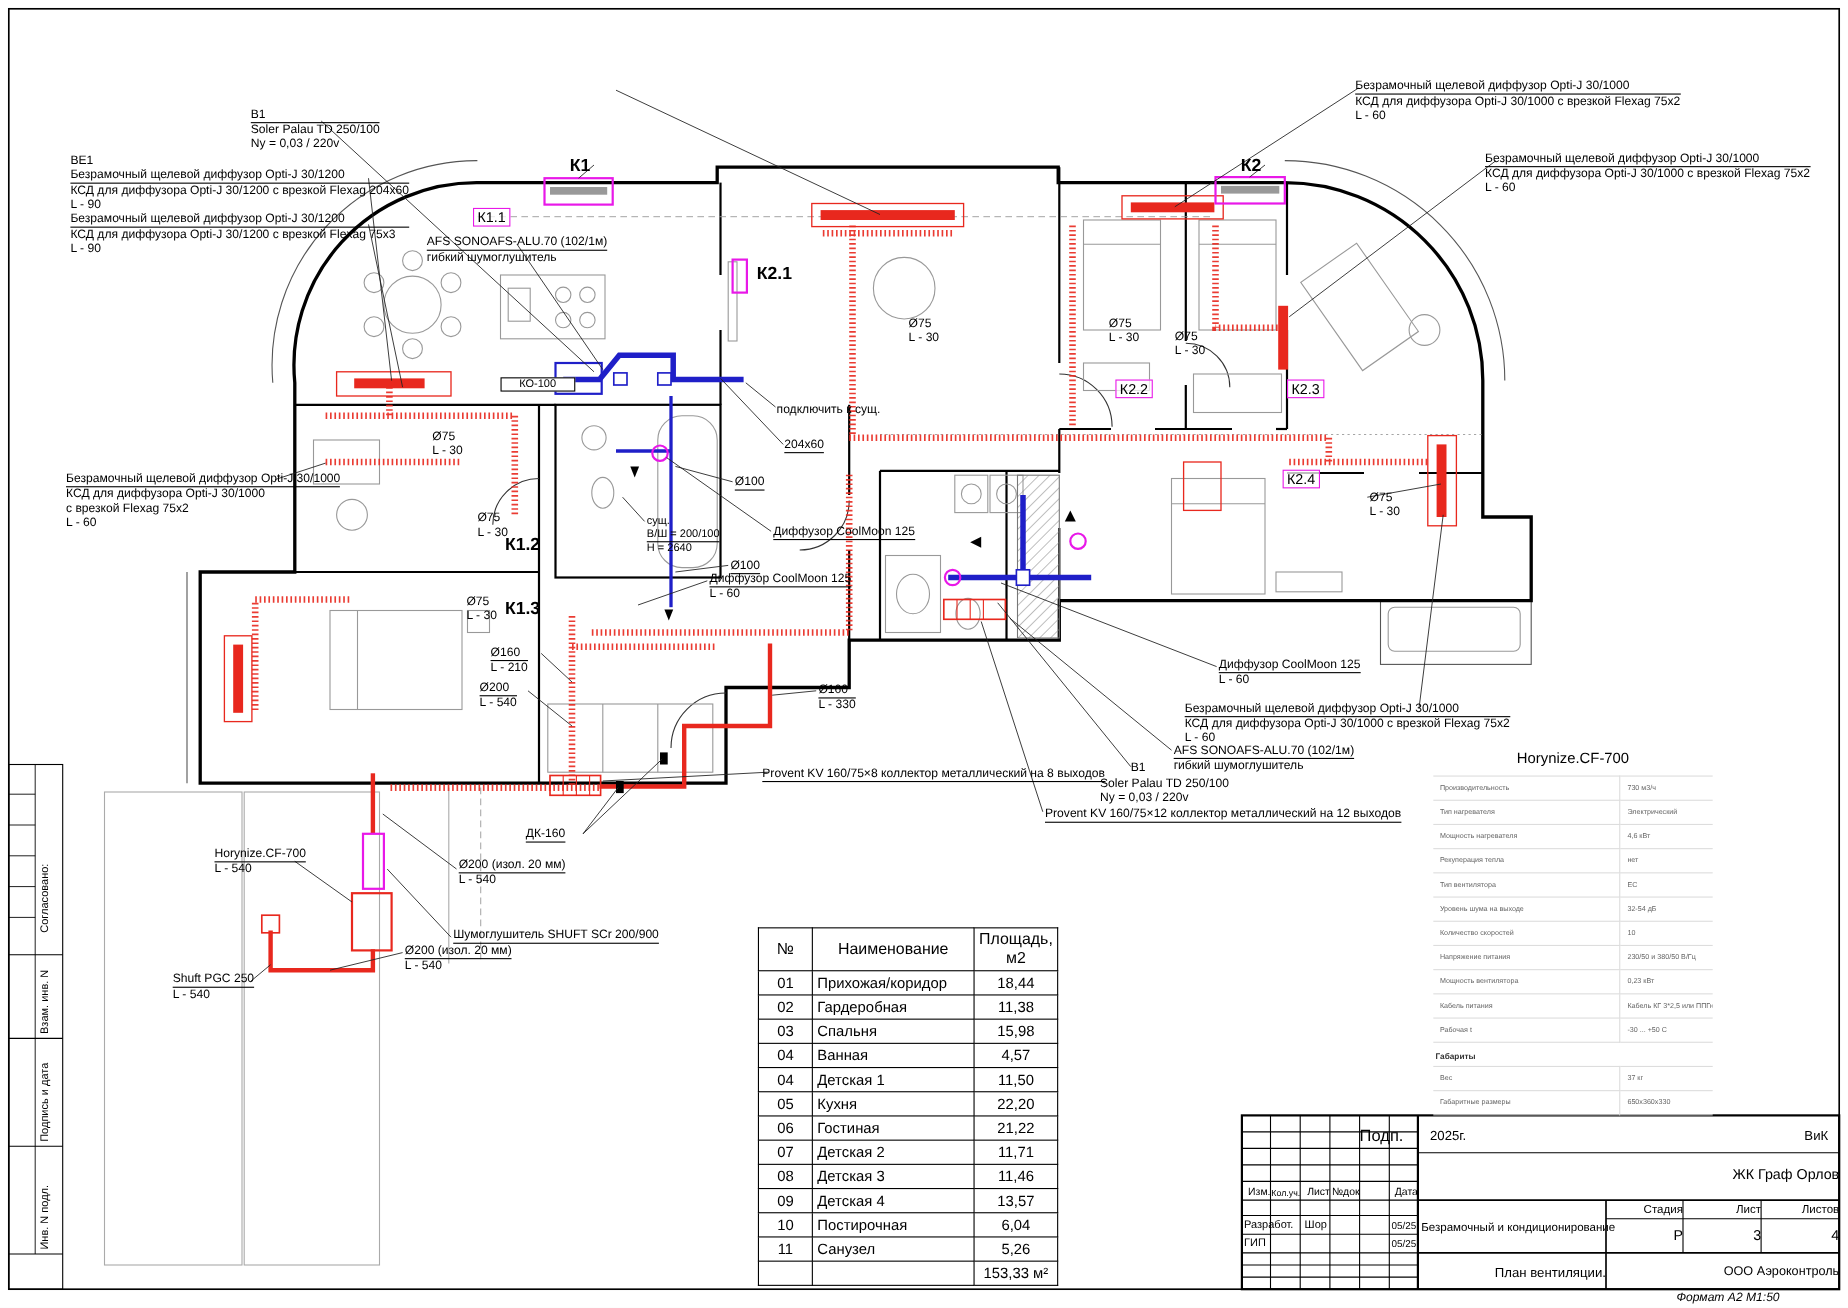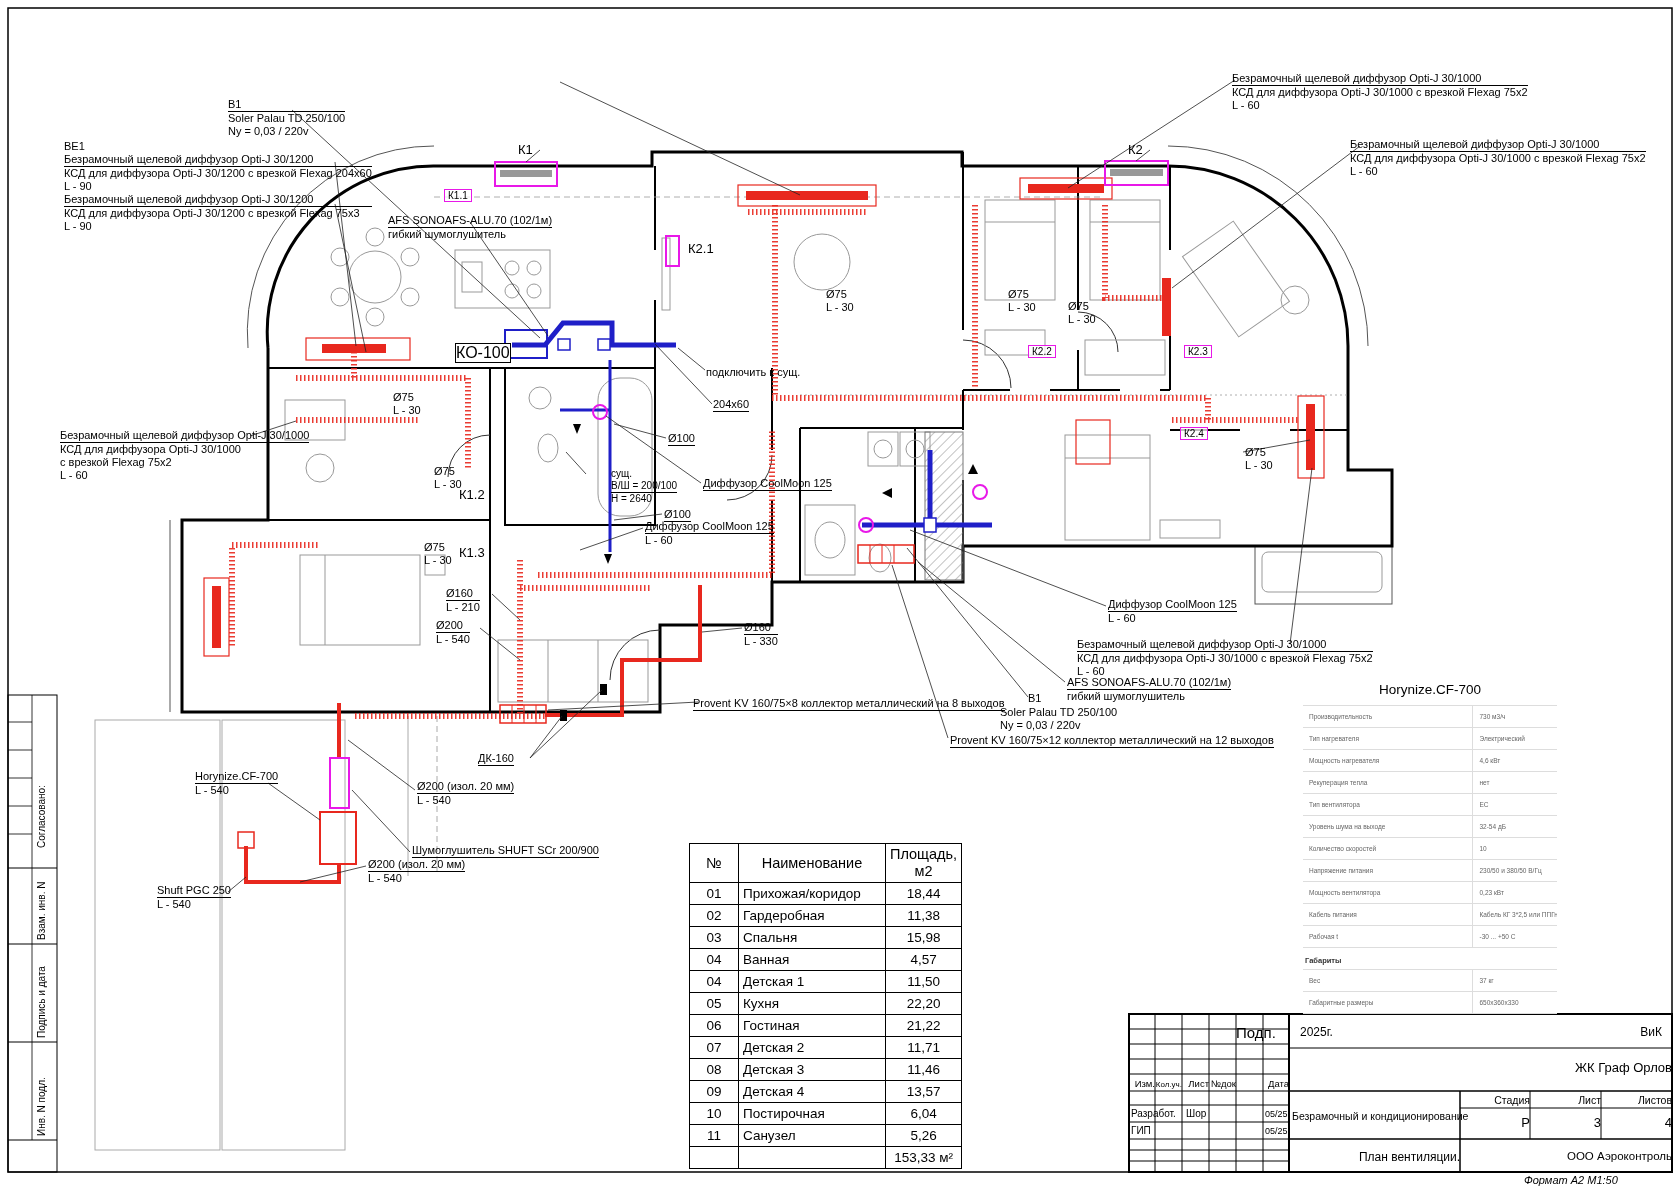--- a/index.html
+++ b/index.html
@@ -1,25 +1,25 @@
 <!DOCTYPE html>
 <html><head>
 <meta charset="utf-8">
 <style>
   html,body{margin:0;padding:0;background:#e8e8e8;}
   #sheet{position:relative;width:1680px;height:1189px;background:#ffffff;overflow:hidden;
          font-family:"Liberation Sans",sans-serif;color:#000;}
   #plan-svg{position:absolute;left:0;top:0;z-index:1;}
   .ann{position:absolute;z-index:3;font-size:11px;line-height:13px;white-space:nowrap;}
   .ann .ul{border-bottom:1px solid #000;}
-  .ann.small{font-size:10px;line-height:12px;margin-left:23px;}
-  .klabel{position:absolute;z-index:3;font-size:13px;white-space:nowrap;}
-  .kboxed{position:absolute;z-index:3;font-size:10px;border:1.5px solid #e818e8;padding:0 3px;
-          background:rgba(255,255,255,.75);white-space:nowrap;margin-left:14px;}
-  .blackbox{position:absolute;z-index:3;font-size:16px;border:1px solid #000;padding:0 0;
+  .ann.small{font-size:10px;line-height:12px;}
+  .klabel{position:absolute;z-index:3;font-size:16px;white-space:nowrap;font-weight:bold;}
+  .kboxed{position:absolute;z-index:3;font-size:13px;border:1.5px solid #e818e8;padding:0 3px;
+          background:rgba(255,255,255,.75);white-space:nowrap;}
+  .blackbox{position:absolute;z-index:3;font-size:10px;border:1px solid #000;padding:0 16px;
             background:#fff;white-space:nowrap;}
   .vlabel{position:absolute;z-index:3;font-size:10px;white-space:nowrap;
           transform:rotate(-90deg);transform-origin:0 0;}
   
   #room-table{position:absolute;left:689px;top:843px;z-index:4;border-collapse:collapse;background:#fff;}
   #room-table th,#room-table td{border:1px solid #000;padding:0 4px;height:21px;font-weight:normal;}
   #room-table th{font-size:14.5px;white-space:pre-line;line-height:17px;}
   #room-table td{font-size:13.5px;}
   #room-table td:nth-child(1){width:40px;text-align:center;}
   #room-table td:nth-child(2){width:138px;text-align:left;}

